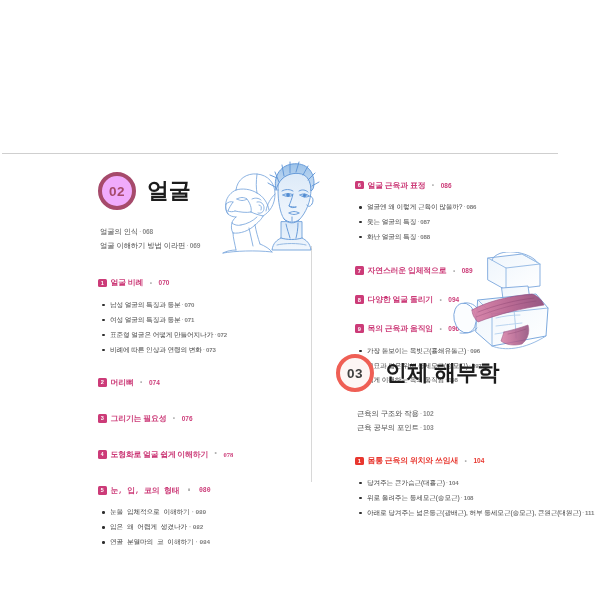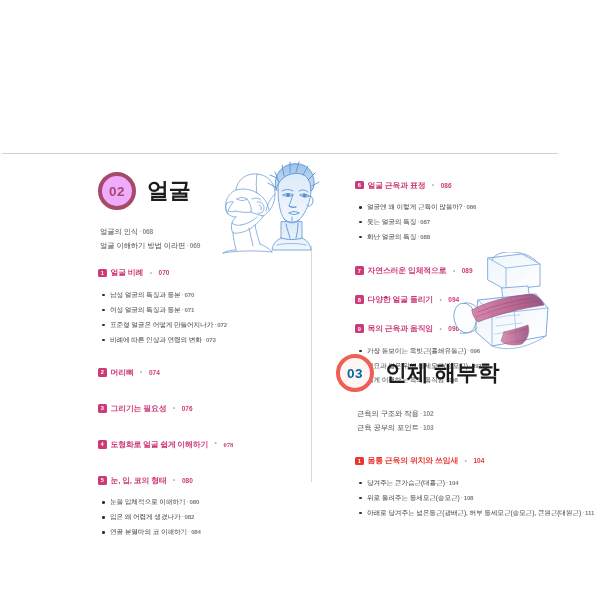--- a/index.html
+++ b/index.html
@@ -56,21 +56,21 @@
     font-weight: 700;
     letter-spacing: 0.4px;
   }
   .badge-02 {
     border: 4.5px solid #a64a6b;
     color: #a64a6b;
     background: #f0abfc;
   }
   .badge-03 {
     border: 4.5px solid #ef5f55;
-    color: #0369a1;
+    color: #404040;
     background: #fdf6f5;
     text-align: center;
   }
   .chapter-title {
     font-size: 22px;
     font-weight: 700;
     color: #1c1c1c;
     letter-spacing: -0.3px;
   }
 
@@ -87,21 +87,21 @@
     white-space: nowrap;
   }
   .plain-line .pg {
     color: #8d8d8d;
     font-weight: 700;
     font-size: 6.6px;
   }
   .dash { color: #b0b0b0; padding: 0 1px; }
 
   
-  .sections { margin-top: 10px; }
+  .sections { margin-top: 20px; }
   .section { margin-bottom: 11px; }
   .section-head {
     display: flex;
     align-items: center;
     gap: 4px;
     white-space: nowrap;
   }
   .num-chip {
     width: 8.5px;
     height: 8.5px;
@@ -226,21 +226,21 @@
 
       <div class="section" style="margin-top:18px;font-family:Liberation Serif, serif;">
         <div class="section-head">
           <span class="num-chip chip-pink">4</span>
           <span class="section-label label-pink">도형화로 얼굴 쉽게 이해하기</span>
           <span class="dash">·</span>
           <span class="section-pg pg-pink">078</span>
         </div>
       </div>
 
-      <div class="section" style="margin-top:18px;">
+      <div class="section" style="margin-top:18px;font-family:Liberation Mono, monospace;">
         <div class="section-head">
           <span class="num-chip chip-pink">5</span>
           <span class="section-label label-pink">눈, 입, 코의 형태</span>
           <span class="dash">·</span>
           <span class="section-pg pg-pink">080</span>
         </div>
         <ul class="bullets">
           <li><span>눈을 입체적으로 이해하기</span><span class="dash">·</span><span class="pg">080</span></li>
           <li><span>입은 왜 어렵게 생겼나가</span><span class="dash">·</span><span class="pg">082</span></li>
           <li><span>연골 분열마의 코 이해하기</span><span class="dash">·</span><span class="pg">084</span></li>

